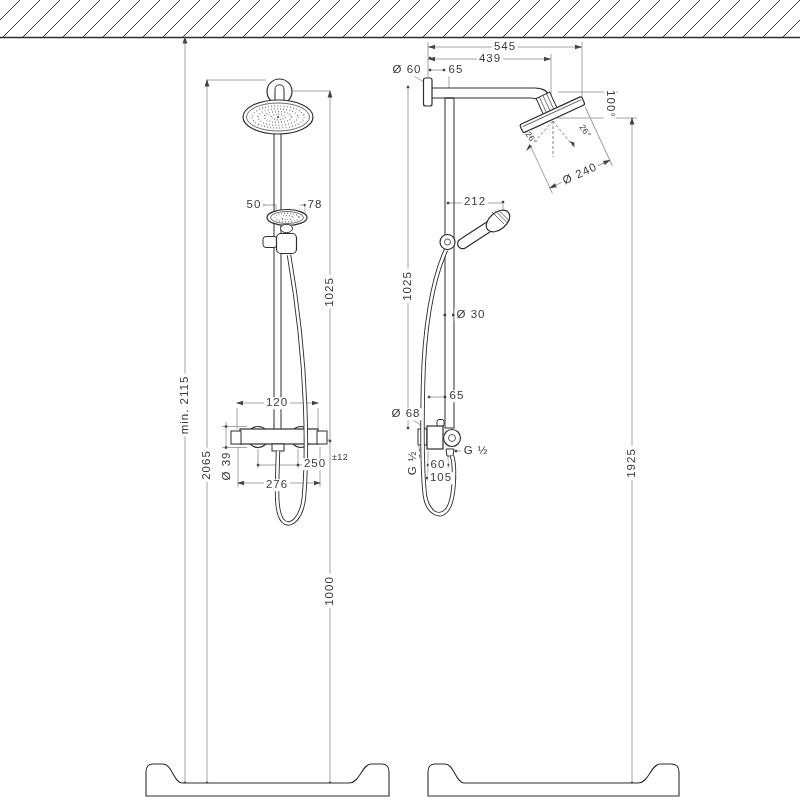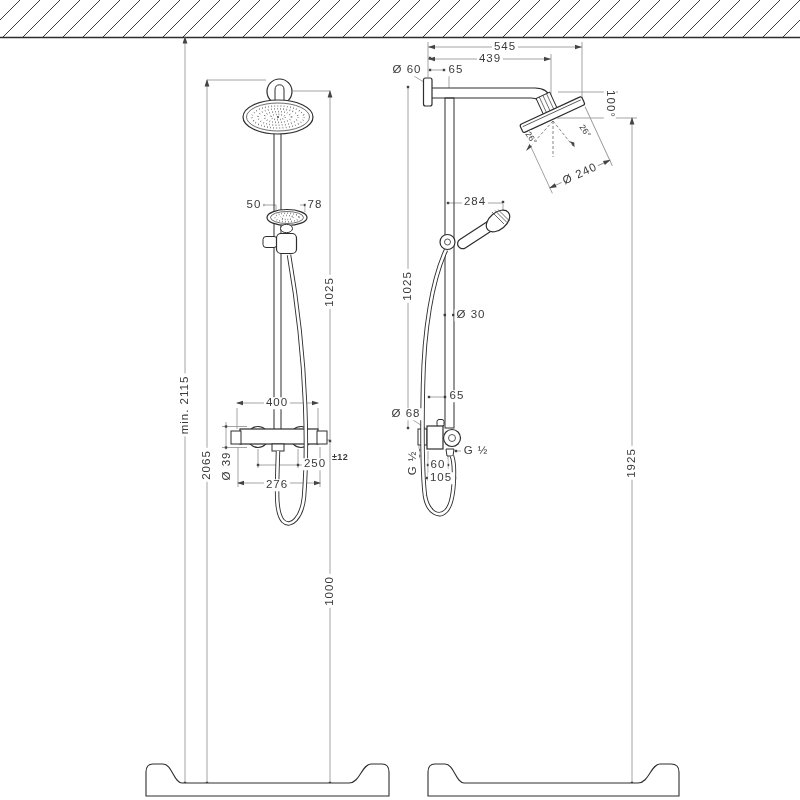--- a/index.html
+++ b/index.html
@@ -5,21 +5,21 @@
   html,body{margin:0;padding:0;background:#fff;}
   #stage{position:relative;width:800px;height:800px;background:#fff;overflow:hidden;
          font-family:"Liberation Sans",sans-serif;}
   #stage svg{position:absolute;left:0;top:0;}
   .dim{position:absolute;transform:translate(-50%,-50%);font-size:11.5px;color:#3a3a3a;
        background:#fff;padding:0 2px;letter-spacing:1px;white-space:nowrap;line-height:1;}
   .v  {transform:translate(-50%,-50%) rotate(-90deg);}
   .r90{transform:translate(-50%,-50%) rotate(90deg);}
   .r55{transform:translate(-50%,-50%) rotate(55deg);}
   .rm25{transform:translate(-50%,-50%) rotate(-24.8deg);}
-  .small{font-size:9px;letter-spacing:.4px;padding:0 1px;font-weight:bold;}
+  .small{font-size:9px;letter-spacing:.4px;padding:0 1px;}
   .tiny{font-size:8.5px;letter-spacing:.2px;padding:0;}
 </style>
 </head>
 <body>
 
 <div id="stage">
 
 <svg width="800" height="800" viewBox="0 0 800 800">
   <defs>
     <pattern id="hatch" width="20" height="20" patternUnits="userSpaceOnUse">
@@ -219,35 +219,35 @@
     <path d="M428,796 V772 Q428,764 435,764 H445 C454,764 456,783 464,783 H638 C649,783 651,764 660,764 H671 Q679,764 679,772 V796 Z"></path>
   </g>
 </svg>
 
 <div class="dim v" style="left:185px;top:405px">min. 2115</div>
 <div class="dim v" style="left:207px;top:465px">2065</div>
 <div class="dim v" style="left:330px;top:292px">1025</div>
 <div class="dim v" style="left:330px;top:591px">1000</div>
 <div class="dim" style="left:254px;top:205px">50</div>
 <div class="dim" style="left:315px;top:205px">78</div>
-<div class="dim" style="left:277px;top:403px">400</div>
+<div class="dim" style="left:277px;top:403px">120</div>
 <div class="dim v" style="left:227px;top:466px">Ø 39</div>
 <div class="dim" style="left:315px;top:464px">250</div>
 <div class="dim small" style="left:340px;top:457px">±12</div>
 <div class="dim" style="left:277px;top:485px">276</div>
 
 <div class="dim" style="left:505px;top:47px">545</div>
 <div class="dim" style="left:490px;top:59px">439</div>
 <div class="dim" style="left:407px;top:70px">Ø 60</div>
 <div class="dim" style="left:456px;top:70px">65</div>
 <div class="dim r90" style="left:610px;top:104px">100°</div>
 <div class="dim tiny r55" style="left:531px;top:138px">26°</div>
 <div class="dim tiny r55" style="left:585px;top:131px">26°</div>
 <div class="dim rm25" style="left:580px;top:174px">Ø 240</div>
-<div class="dim" style="left:475px;top:202px">284</div>
+<div class="dim" style="left:475px;top:202px">212</div>
 <div class="dim v" style="left:408px;top:286px">1025</div>
 <div class="dim" style="left:471px;top:315px">Ø 30</div>
 <div class="dim" style="left:457px;top:396px">65</div>
 <div class="dim" style="left:406px;top:414px">Ø 68</div>
 <div class="dim v" style="left:413px;top:463px">G ½</div>
 <div class="dim" style="left:476px;top:451px">G ½</div>
 <div class="dim" style="left:438px;top:465px">60</div>
 <div class="dim" style="left:441px;top:478px">105</div>
 <div class="dim v" style="left:632px;top:463px">1925</div>
 

